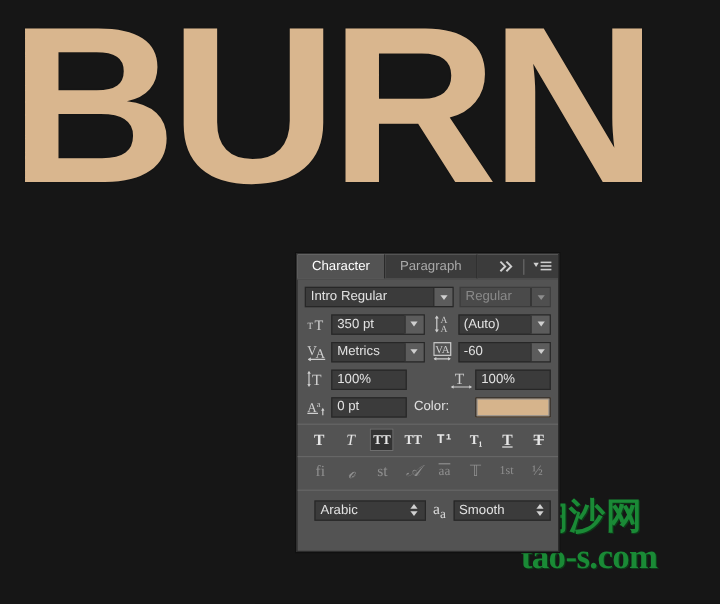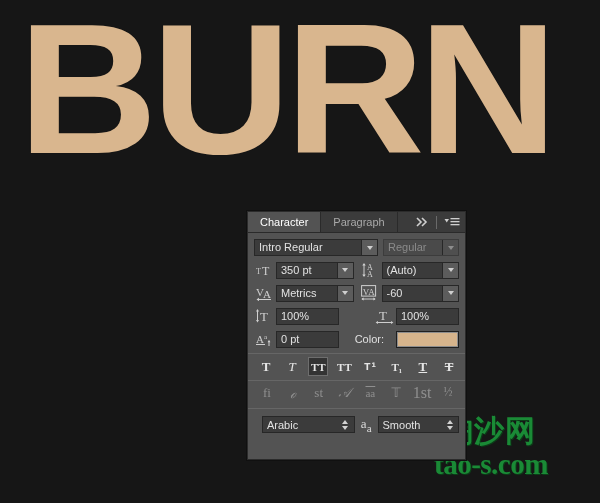--- a/index.html
+++ b/index.html
@@ -4,21 +4,21 @@
 <style>
   html,body{margin:0;padding:0;}
   body{
     width:600px;height:503px;overflow:hidden;position:relative;
     background:#161616;
     font-family:"Liberation Sans", sans-serif;
     -webkit-font-smoothing:antialiased;
   }
 
   
-  #canvas{position:absolute;inset:0;background:#161616;margin-left:10px;}
+  #canvas{position:absolute;inset:0;background:#161616;}
   #burn-text{
     position:absolute;left:8px;top:-6px;
     font-family:"Liberation Sans", sans-serif;
     font-weight:bold;
     font-size:186px;
     line-height:190px;
     letter-spacing:-6px;
     color:#d9b68e;
     white-space:nowrap;
     transform:scaleX(1.04);
@@ -129,21 +129,21 @@
     display:flex;align-items:center;box-sizing:border-box;
   }
   .select .val{flex:1;padding:0 4px;color:#e2e2e2;font-size:11px;white-space:nowrap;overflow:hidden;}
   .spin{
     width:13px;display:flex;flex-direction:column;align-items:center;justify-content:center;
     gap:2px;flex:none;padding-right:2px;
   }
   .spin .up{width:0;height:0;border-left:3px solid transparent;border-right:3px solid transparent;border-bottom:4px solid #d2d2d2;}
   .spin .dn{width:0;height:0;border-left:3px solid transparent;border-right:3px solid transparent;border-top:4px solid #d2d2d2;}
 
-  .colorlabel{font-size:11px;color:#e0e0e0;margin-right:12px;white-space:nowrap;}
+  .colorlabel{font-size:11px;color:#e0e0e0;margin-right:22px;white-space:nowrap;}
   .swatch{
     height:17px;flex:1;border:1px solid #1f1f1f;box-sizing:border-box;
     box-shadow:inset 0 0 0 1px #8d8d8d;
   }
   .aa-ico{font-family:"Liberation Serif", serif;font-size:13px;color:#dcdcdc;flex:none;}
 </style>
 </head>
 <body>
 
 <div id="canvas">
@@ -362,21 +362,21 @@
     </span>
     <span class="sbtn dim" style="font-style:italic;">
       <span>𝒜</span>
     </span>
     <span class="sbtn dim" style="font-size:11px;text-decoration:overline;">
       <span>aa</span>
     </span>
     <span class="sbtn dim">
       <span>𝕋</span>
     </span>
-    <span class="sbtn dim" style="font-size:16px;">
+    <span class="sbtn dim" style="font-size:10px;">
       <span>1st</span>
     </span>
     <span class="sbtn dim" style="font-size:12px;">
       <span>½</span>
     </span>
   </div>
 
   <div class="bottombar">
     <div class="select" style="width:98px;">
       <span class="val">Arabic</span>

